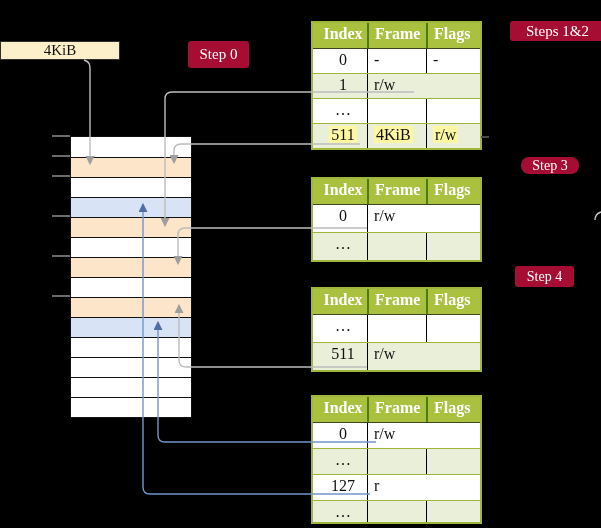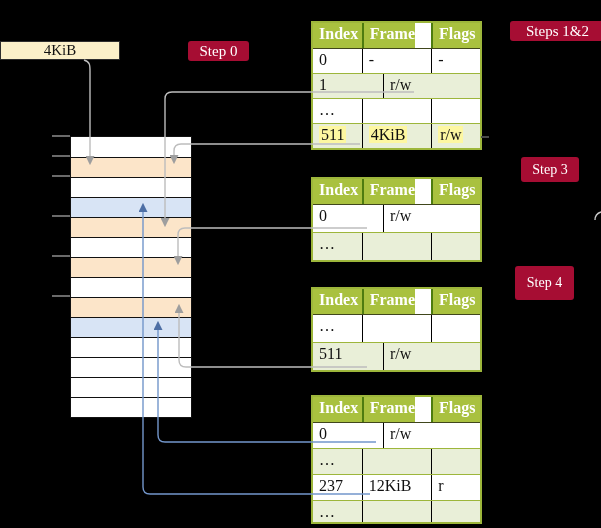--- a/index.html
+++ b/index.html
@@ -10,47 +10,47 @@
   
   .chunk{position:absolute;left:0;top:41px;width:120px;height:19px;
          background:#fbf0c9;border:1px solid #2e2e2e;box-sizing:border-box;
          display:flex;align-items:center;justify-content:center;
          font-size:15px;color:#111;}
 
   
   .badge{position:absolute;background:#a60d33;color:#fff;font-size:15px;
          border-radius:3px;text-align:center;box-sizing:border-box;
          display:flex;align-items:center;justify-content:center;}
-  .badge.b0{left:188px;top:41px;width:61px;height:20px;}
+  .badge.b0{left:188px;top:41px;width:61px;height:27px;}
   .badge.b12{left:510px;top:21px;width:95px;height:20px;}
-  .badge.b3{left:521px;top:157px;width:58px;height:25px;font-size:14px;}
-  .badge.b4{left:515px;top:266px;width:59px;height:34px;font-size:14px;}
+  .badge.b3{left:521px;top:157px;width:58px;height:17px;font-size:14px;border-radius:8px;}
+  .badge.b4{left:515px;top:266px;width:59px;height:21px;font-size:14px;}
 
   
   .memcol{position:absolute;left:70px;top:136px;width:120px;
           border:1px solid #111;box-sizing:content-box;}
   .mem-row{height:20px;box-sizing:border-box;}
   .mem-row + .mem-row{border-top:1px solid #111;}
   .mem-row.white{background:#ffffff;}
   .mem-row.peach{background:#fce5c9;}
   .mem-row.blue{background:#d8e4f5;}
 
   .tick{position:absolute;left:52px;width:18px;height:2px;background:#6a6a6a;}
 
   
   .ptable{position:absolute;left:311px;width:167px;border:2px solid #9db63b;
           background:#fff;box-sizing:content-box;}
   .trow{display:flex;box-sizing:border-box;}
   .trow + .trow{border-top:1px solid #9db63b;}
   .trow.first-body{border-top:1px solid #40461c;}
   .tcell{box-sizing:border-box;padding:2px 0 0 6px;font-size:16px;
          white-space:nowrap;overflow:hidden;}
-  .tcell.c1{width:54px;}
+  .tcell.c1{width:54px;text-align:center;}
   .tcell.c2{width:59px;}
-  .tcell.c3{width:54px;margin-left:16px;}
+  .tcell.c3{width:54px;}
   .trow:not(.head) .tcell + .tcell{border-left:1px solid #000;}
   .head .tcell{background:#a9c13f;color:#fff;font-weight:bold;}
   .head .tcell + .tcell{border-left:2px solid #4d7c0f;}
   .trow.shade{background:#e9efd8;}
   .hl{background:#fdf7a1;padding:0 2px;}
 
   
   .overlay{position:absolute;left:0;top:0;width:601px;height:528px;
            z-index:5;pointer-events:none;}
 </style>
@@ -162,22 +162,21 @@
     <div class="trow first-body" style="height:26px">
       <div class="tcell c1">0</div>
       <div class="tcell c3">r/w</div>
     </div>
     <div class="trow shade" style="height:26px">
       <div class="tcell c1">…</div>
       <div class="tcell c2"></div>
       <div class="tcell c3"></div>
     </div>
     <div class="trow" style="height:26px">
-      <div class="tcell c1">237</div>
-      <div class="tcell c2">12KiB</div>
+      <div class="tcell c1">127</div>
       <div class="tcell c3">r</div>
     </div>
     <div class="trow shade" style="height:22px">
       <div class="tcell c1">…</div>
       <div class="tcell c2"></div>
       <div class="tcell c3"></div>
     </div>
   </div>
 
   <svg class="overlay" viewBox="0 0 601 528">

